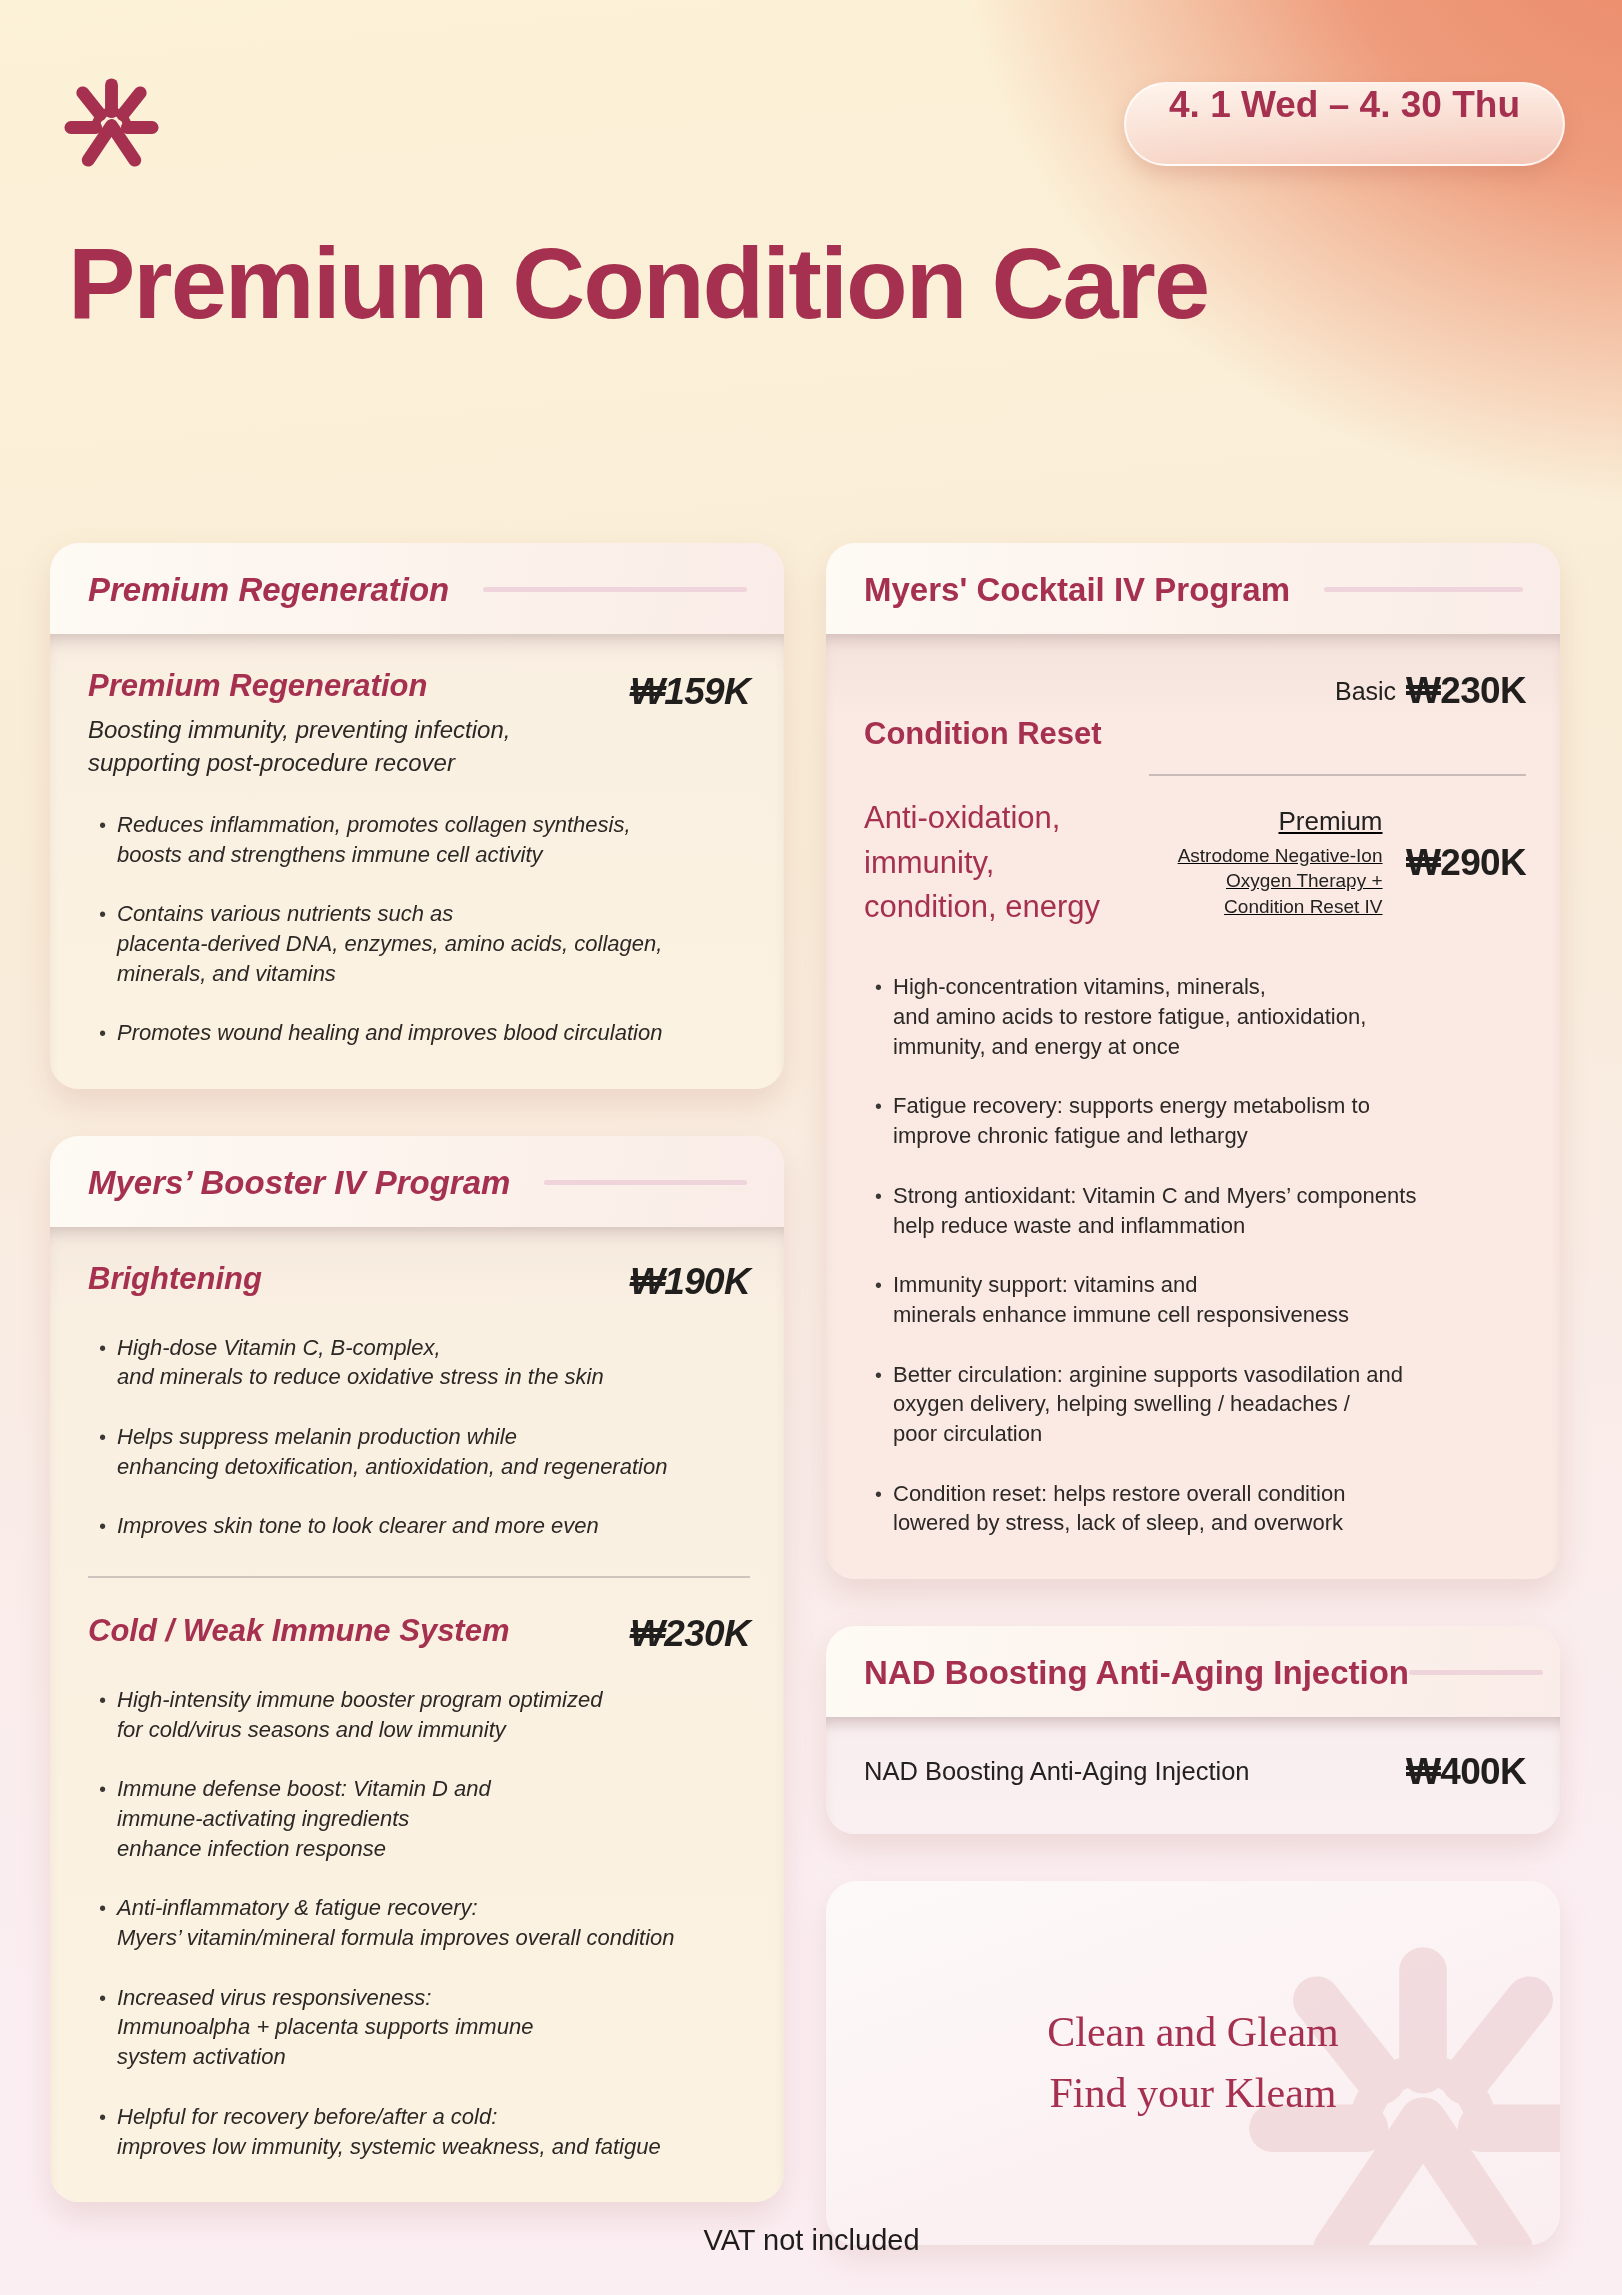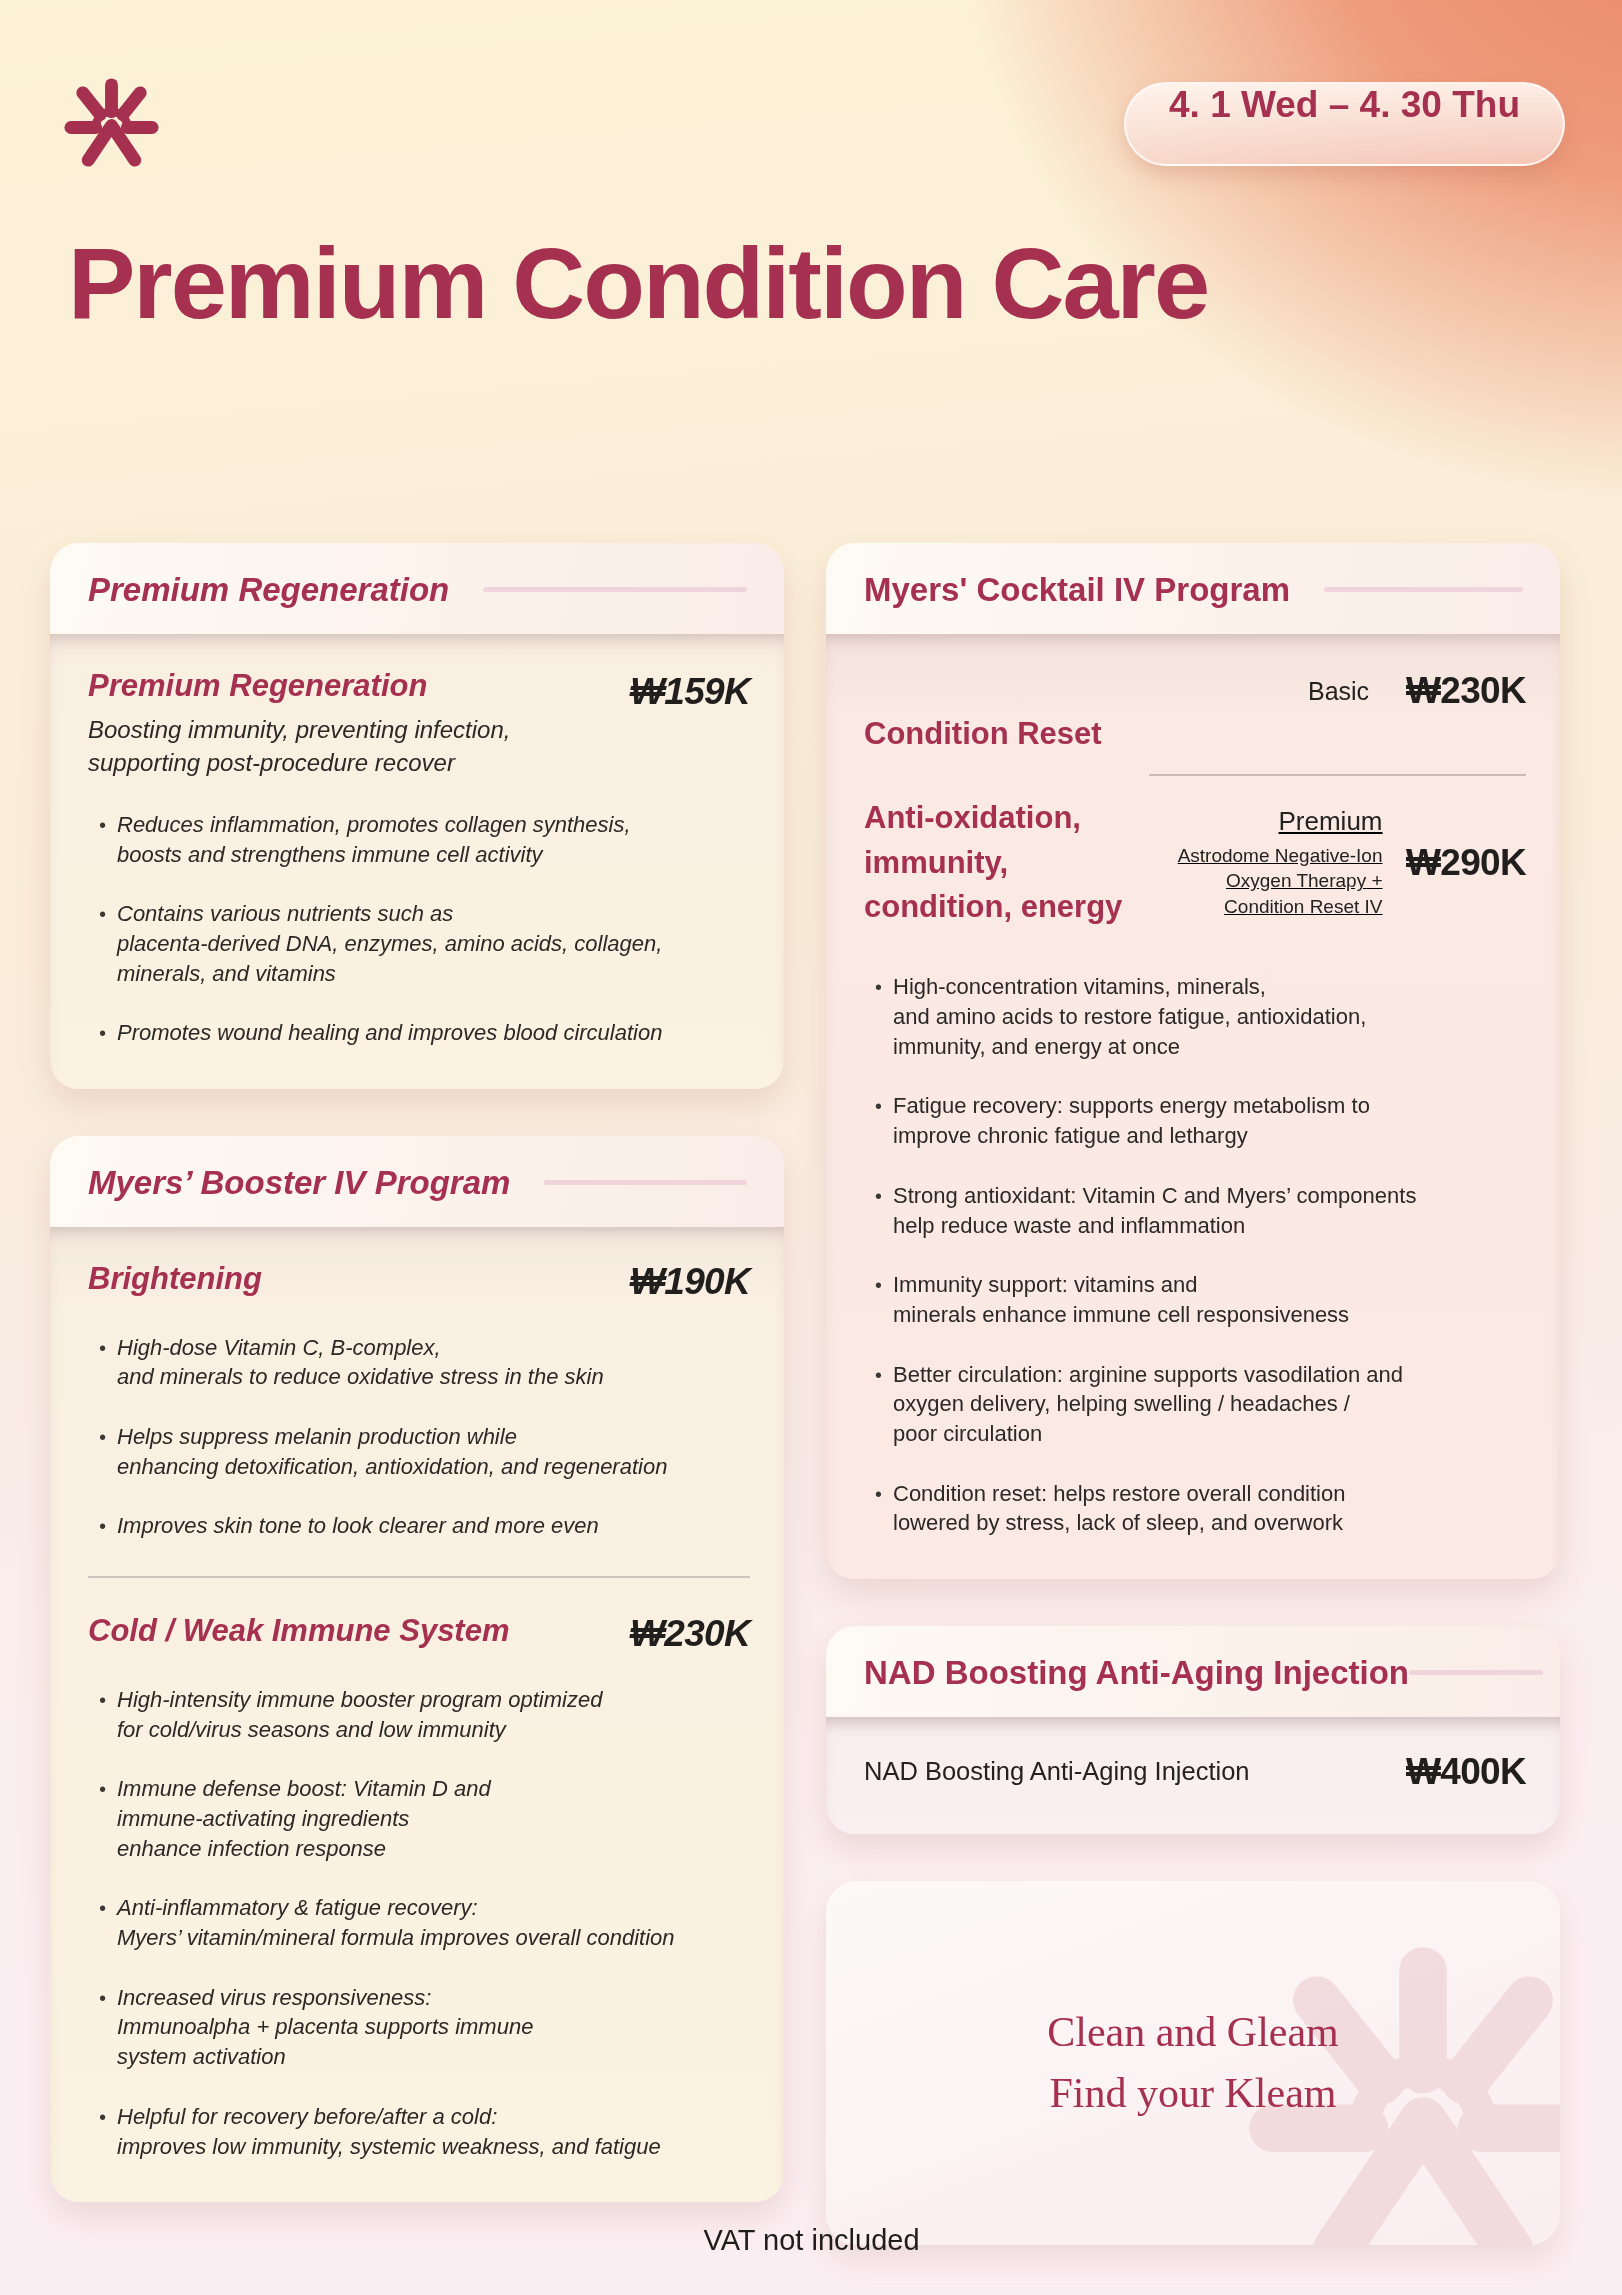--- a/index.html
+++ b/index.html
@@ -81,25 +81,25 @@
 
   .bullets{list-style:none;margin:30px 0 0;padding:0;display:flex;flex-direction:column;gap:30px;}
   .bullet{display:flex;font-size:22px;color:var(--ink);line-height:1.35;}
   .bullet .dot{flex:0 0 29px;text-align:center;font-size:19.6px;padding-top:2px;color:#3A3734;}
   .bullet .text{white-space:pre-line;}
 
   .divider{height:2px;background:#CFC5BE;margin:35px 0;}
   .divider.right-half{width:57%;margin:22px 0 19.6px auto;background:#C9BCB8;}
 
   
-  .basic-row{display:flex;justify-content:flex-end;align-items:center;gap:37px;padding-top:2.6px;}
+  .basic-row{display:flex;justify-content:flex-end;align-items:center;gap:10px;padding-top:2.6px;}
   .basic-label{font-size:25px;color:#242220;}
   .cocktail-title{margin-top:3.9px;}
   .tagline-row{display:flex;justify-content:space-between;align-items:center;}
-  .tagline{font-size:31px;font-weight:bold;color:var(--red);line-height:1.45;white-space:pre-line;}
+  .tagline{font-size:31px;font-weight:normal;color:var(--red);line-height:1.45;white-space:pre-line;}
   .premium-block{display:flex;align-items:center;gap:23.6px;}
   .premium-meta{text-align:right;text-decoration:underline;}
   .premium-label{font-size:26px;color:#242220;}
   .premium-detail{font-size:19px;color:#242220;line-height:1.35;margin-top:5.2px;white-space:pre-line;}
 
   
   .nad-row{display:flex;justify-content:space-between;align-items:center;}
   .nad-label{font-size:25.5px;color:#242220;}
 
   

